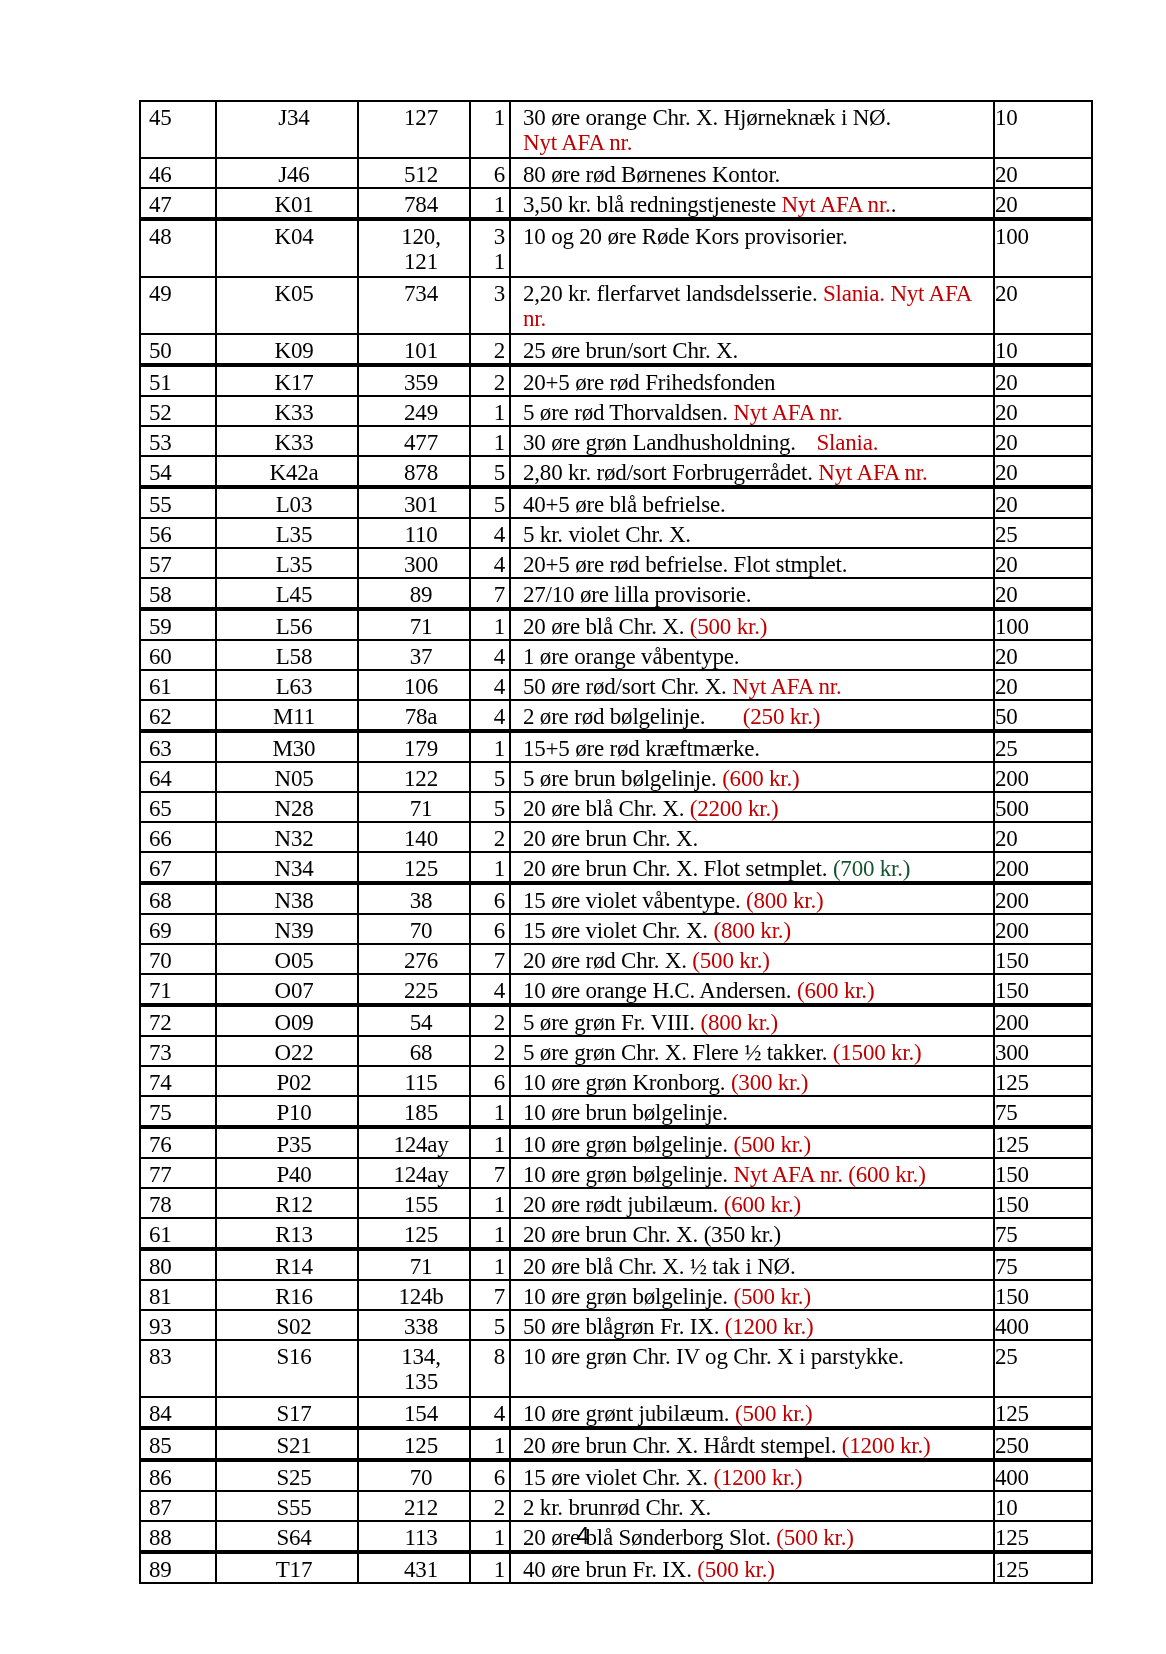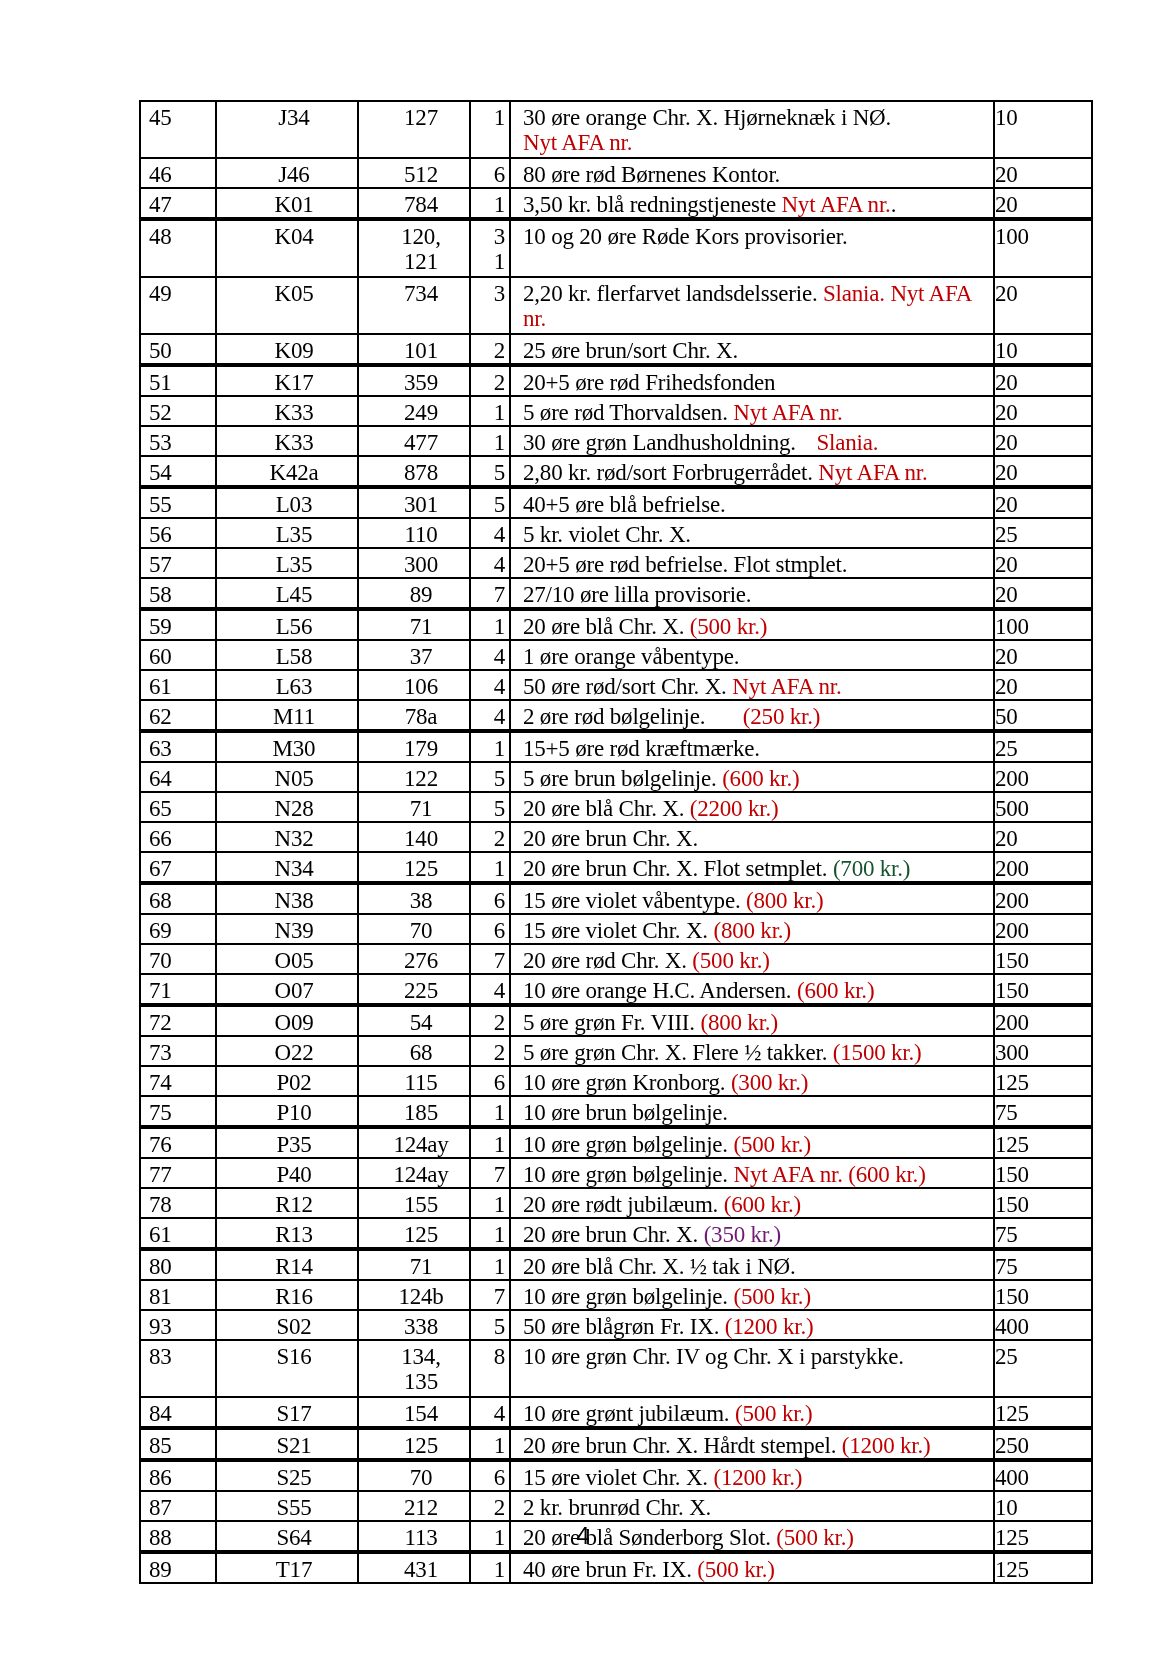--- a/index.html
+++ b/index.html
@@ -304,21 +304,21 @@
           <td class="c-afa">155</td>
           <td class="c-qty">1</td>
           <td class="c-desc"><span>20 øre rødt jubilæum. </span><span class="red" style="color: rgb(192, 0, 0);">(600 kr.)</span></td>
           <td class="c-price">150</td>
         </tr>
         <tr>
           <td class="c-no">61</td>
           <td class="c-code">R13</td>
           <td class="c-afa">125</td>
           <td class="c-qty">1</td>
-          <td class="c-desc"><span>20 øre brun Chr. X. </span><span class="red" style="color: #701a75;">(350 kr.)</span></td>
+          <td class="c-desc"><span>20 øre brun Chr. X. </span><span class="red" style="color: #000000;">(350 kr.)</span></td>
           <td class="c-price">75</td>
         </tr>
         <tr class="thick">
           <td class="c-no">80</td>
           <td class="c-code">R14</td>
           <td class="c-afa">71</td>
           <td class="c-qty">1</td>
           <td class="c-desc"><span>20 øre blå Chr. X. ½ tak i NØ.</span></td>
           <td class="c-price">75</td>
         </tr>

